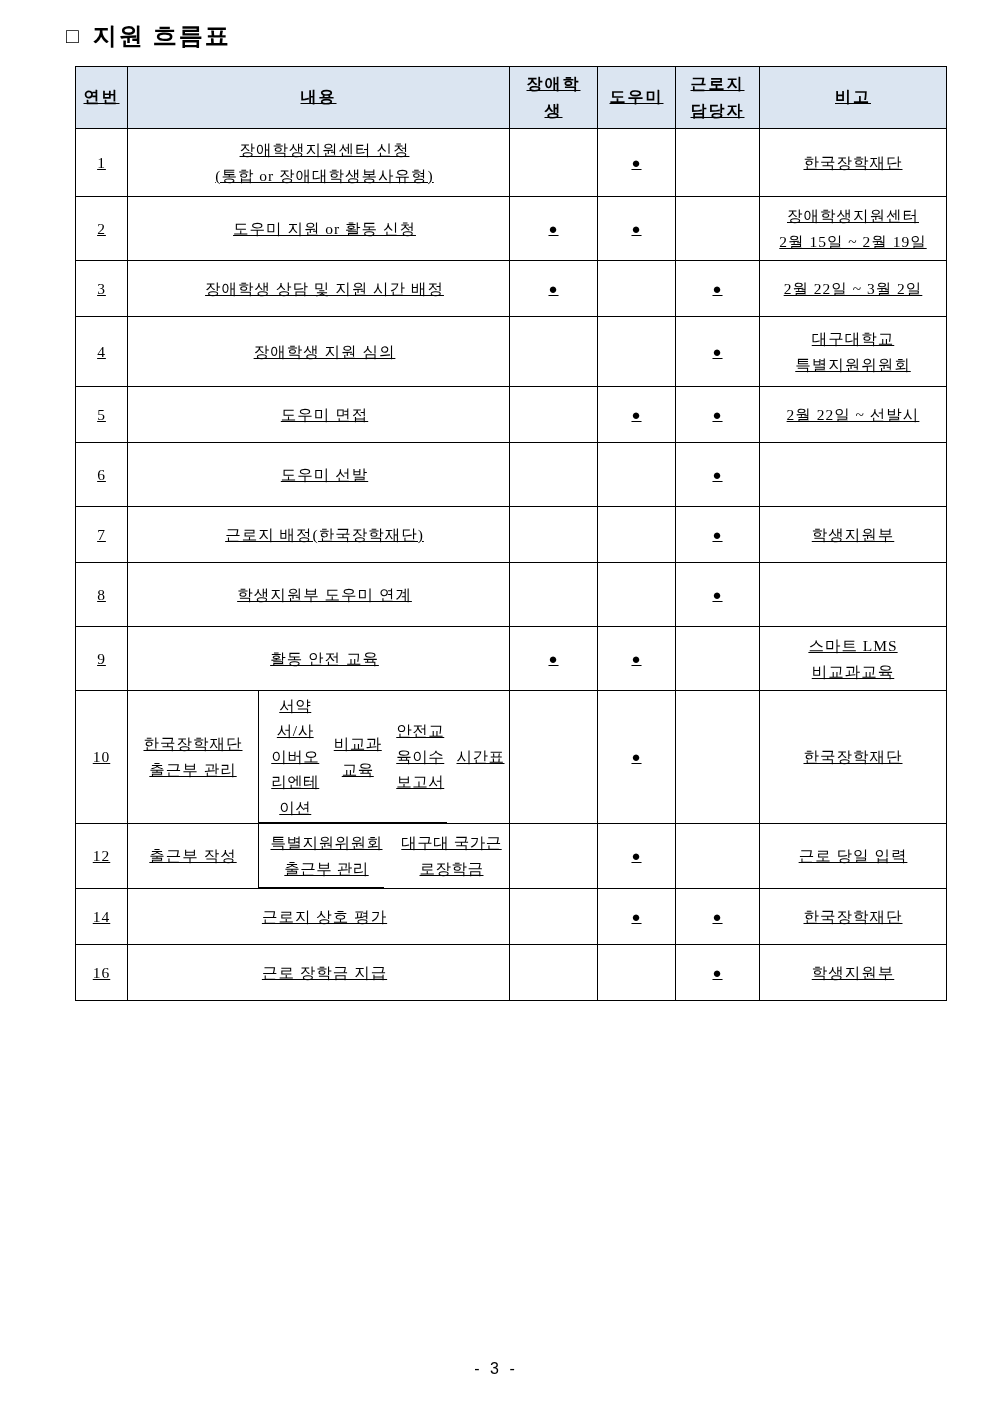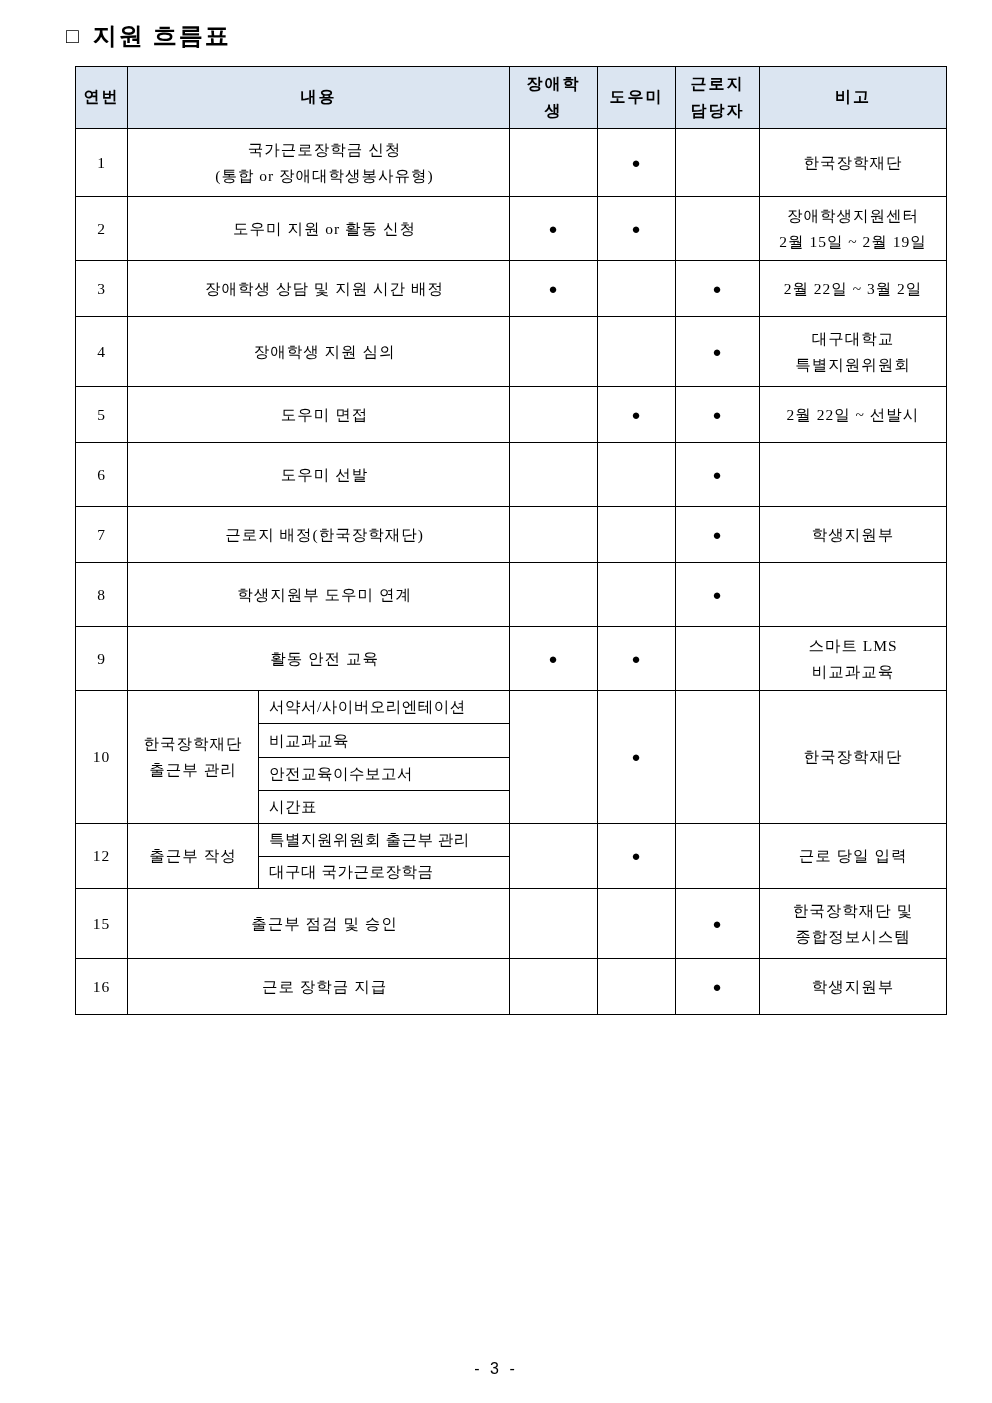--- a/index.html
+++ b/index.html
@@ -15,21 +15,21 @@
   }
   .page{position:relative;width:992px;height:1403px;background:#fff;overflow:hidden;}
   .title{
     position:absolute;left:66px;top:20px;
     font-size:24px;font-weight:bold;letter-spacing:2px;
     display:flex;align-items:center;gap:12px;
   }
   .title .marker{font-size:21px;font-weight:normal;}
   #flow-table{
     position:absolute;left:75px;top:66px;
-    border-collapse:collapse;table-layout:fixed;
+    border-collapse:collapse;table-layout:fixed;text-decoration:underline;
   }
   #flow-table th,#flow-table td{
     border:1px solid var(--border);
     vertical-align:middle;
   }
   #flow-table th{
     background:var(--header-bg);
     font-size:16px;font-weight:bold;letter-spacing:2px;
     text-align:center;line-height:1.65;
   }
@@ -38,21 +38,21 @@
   }
   td.content{text-align:left;padding-left:12px;}
   td.nosp{padding:0;}
   .subwrap{display:flex;width:100%;}
   .sublabel{
     width:131px;flex:0 0 131px;
     border-right:1px solid var(--border);
     display:flex;flex-direction:column;justify-content:center;align-items:center;
     text-align:center;
   }
-  .subitems{flex:1;display:flex;flex-direction:column;justify-content:flex-end;}
+  .subitems{flex:1;display:flex;flex-direction:row;justify-content:flex-end;}
   .subitem{
     flex:1;display:flex;align-items:center;
     padding-left:10px;letter-spacing:0.5px;
     border-bottom:1px solid var(--border);
   }
   .subitem:last-child{border-bottom:none;}
   .dot{font-size:15px;line-height:1;}
   .footer{
     position:absolute;left:0;width:100%;top:1360px;
     text-align:center;font-size:16px;letter-spacing:3px;
@@ -98,21 +98,21 @@
           </th>
           <th>
             <div>비고</div>
           </th>
         </tr>
       </thead>
       <tbody>
         <tr style="height: 68px;">
           <td>1</td>
           <td class="content">
-            <div>국가근로장학금 신청</div>
+            <div>장애학생지원센터 신청</div>
             <div>(통합 or 장애대학생봉사유형)</div>
           </td>
           <td></td>
           <td><span class="dot">●</span></td>
           <td></td>
           <td>
             <div>한국장학재단</div>
           </td>
         </tr>
         <tr style="height: 64px;">
@@ -246,31 +246,30 @@
               </div>
             </div>
           </td>
           <td></td>
           <td><span class="dot">●</span></td>
           <td></td>
           <td>
             <div>근로 당일 입력</div>
           </td>
         </tr>
-        <tr style="height: 70px;">
-          <td>15</td>
-          <td class="content">
-            <div>출근부 점검 및 승인</div>
-          </td>
-          <td></td>
-          <td></td>
-          <td><span class="dot">●</span></td>
-          <td>
-            <div>한국장학재단 및</div>
-            <div>종합정보시스템</div>
+        <tr style="height: 56px;">
+          <td>14</td>
+          <td class="content">
+            <div>근로지 상호 평가</div>
+          </td>
+          <td></td>
+          <td><span class="dot">●</span></td>
+          <td><span class="dot">●</span></td>
+          <td>
+            <div>한국장학재단</div>
           </td>
         </tr>
         <tr style="height: 56px;">
           <td>16</td>
           <td class="content">
             <div>근로 장학금 지급</div>
           </td>
           <td></td>
           <td></td>
           <td><span class="dot">●</span></td>

